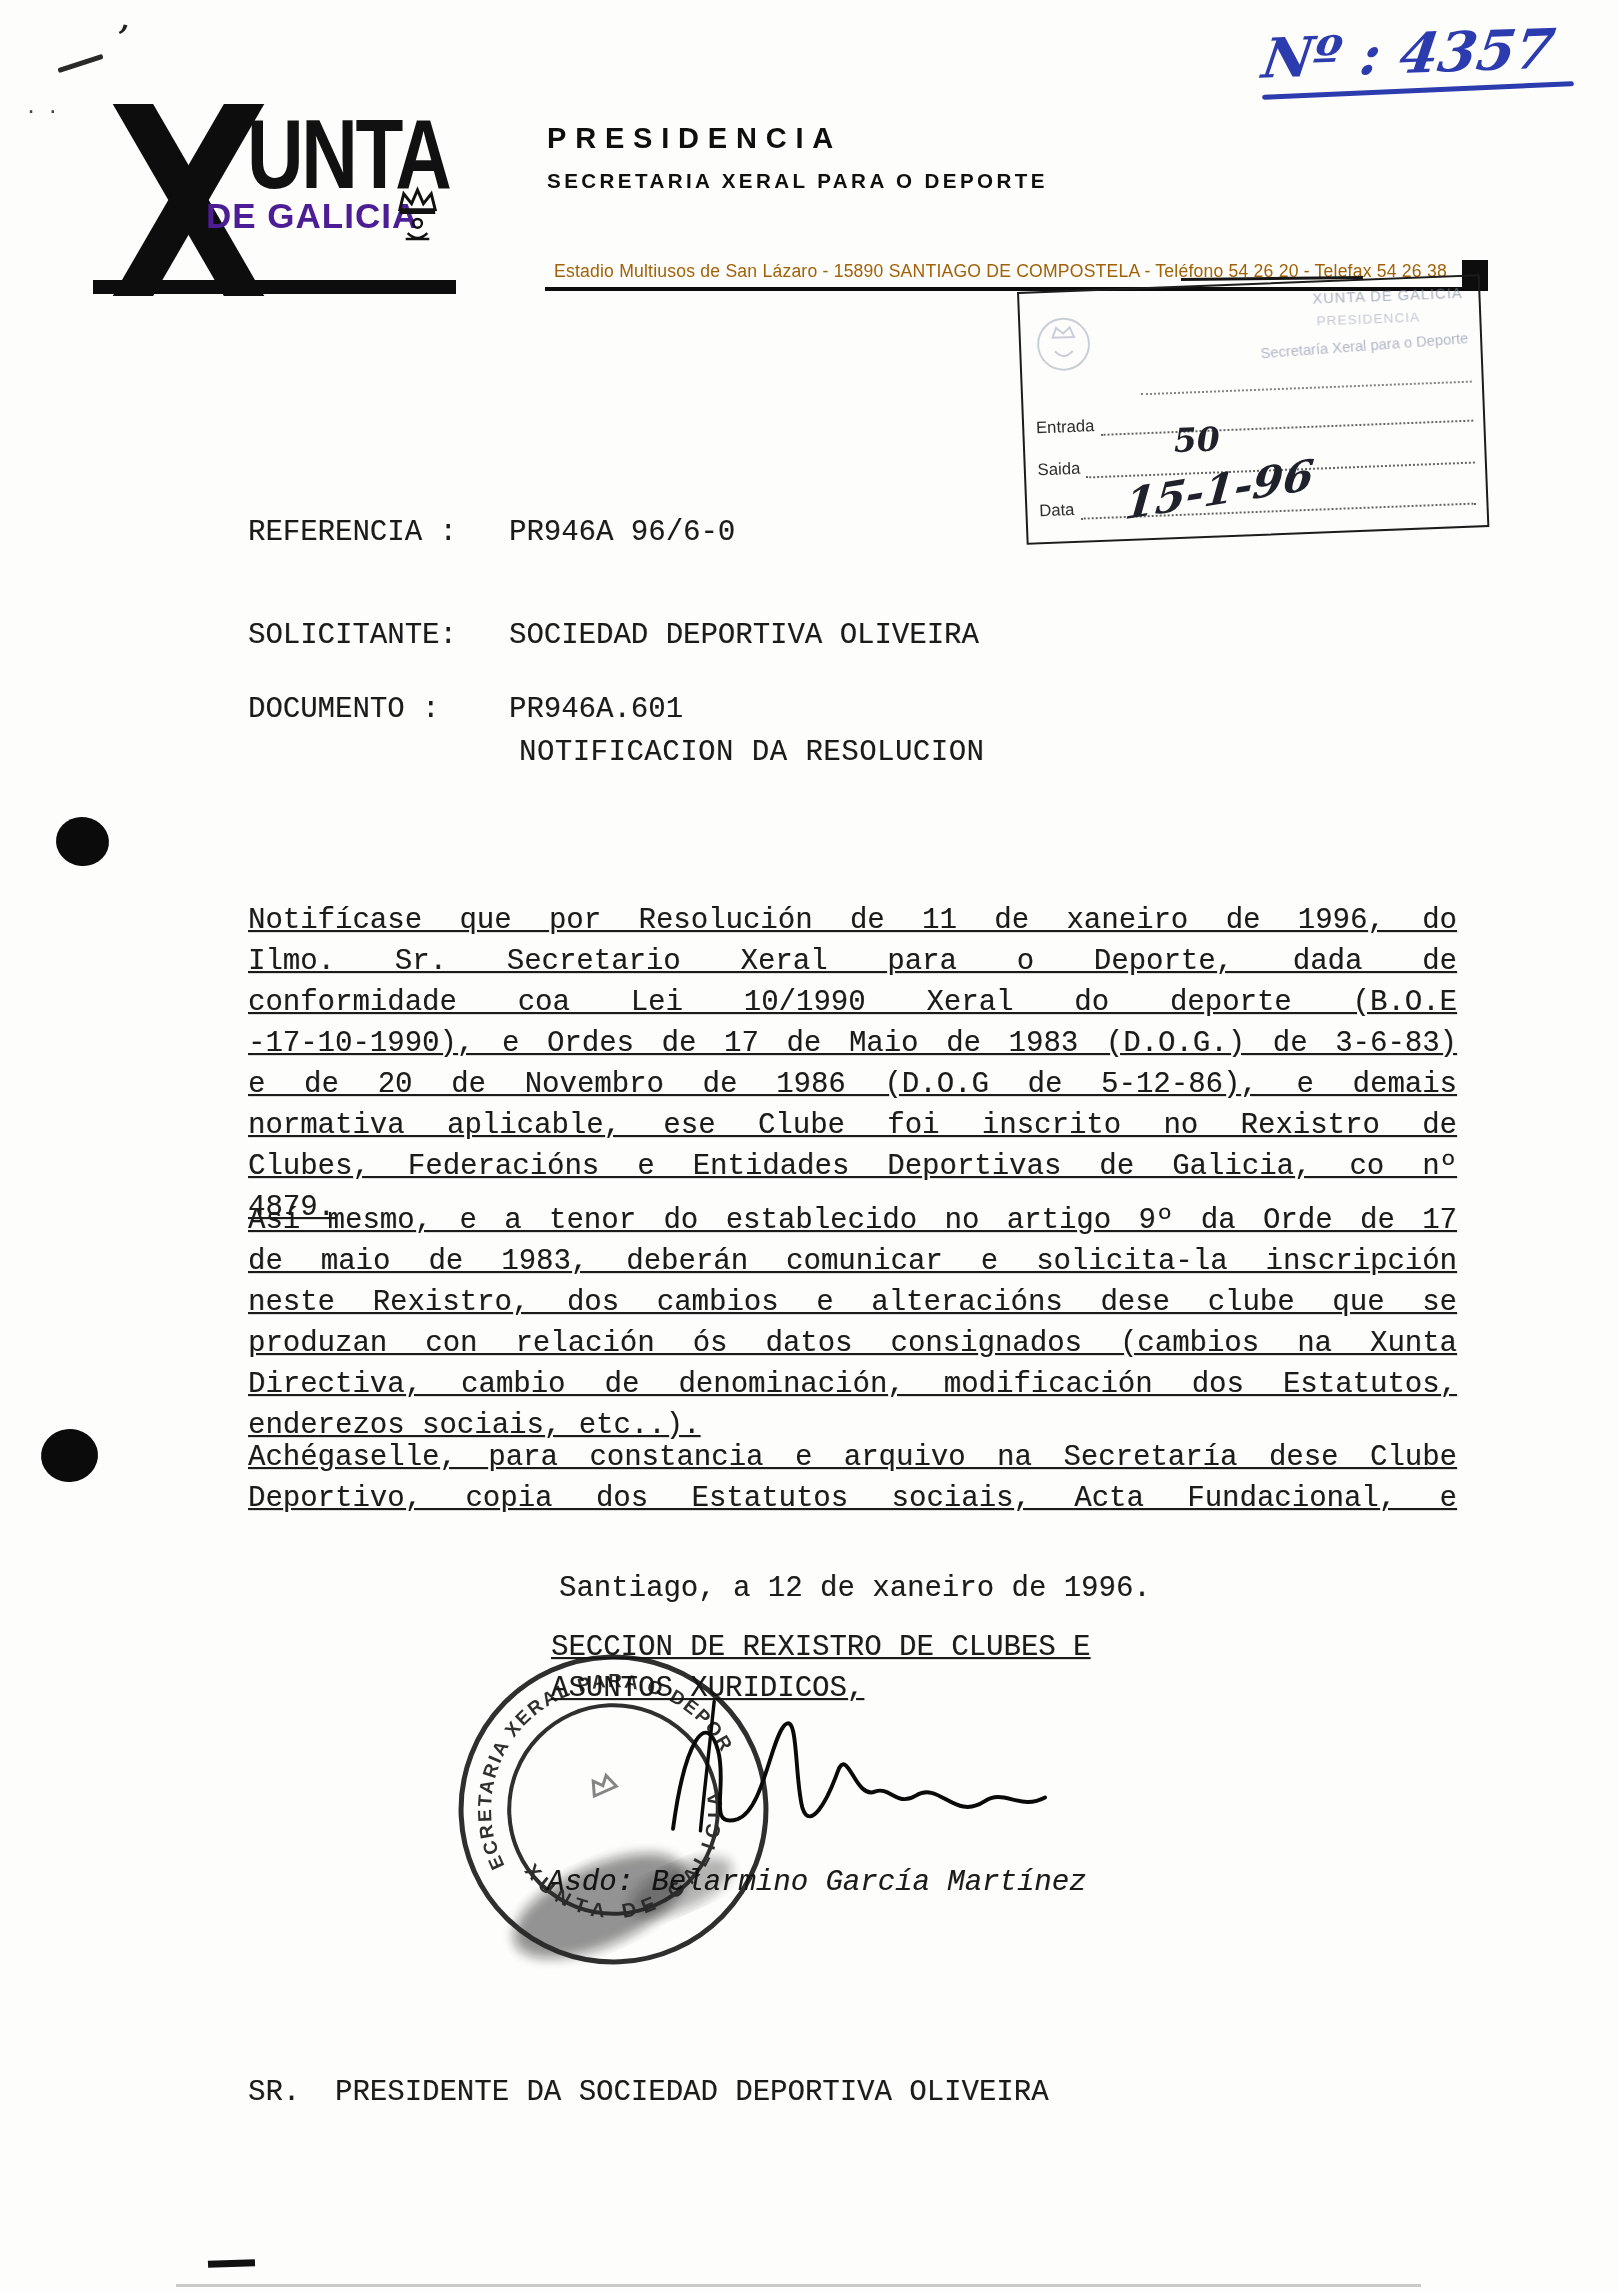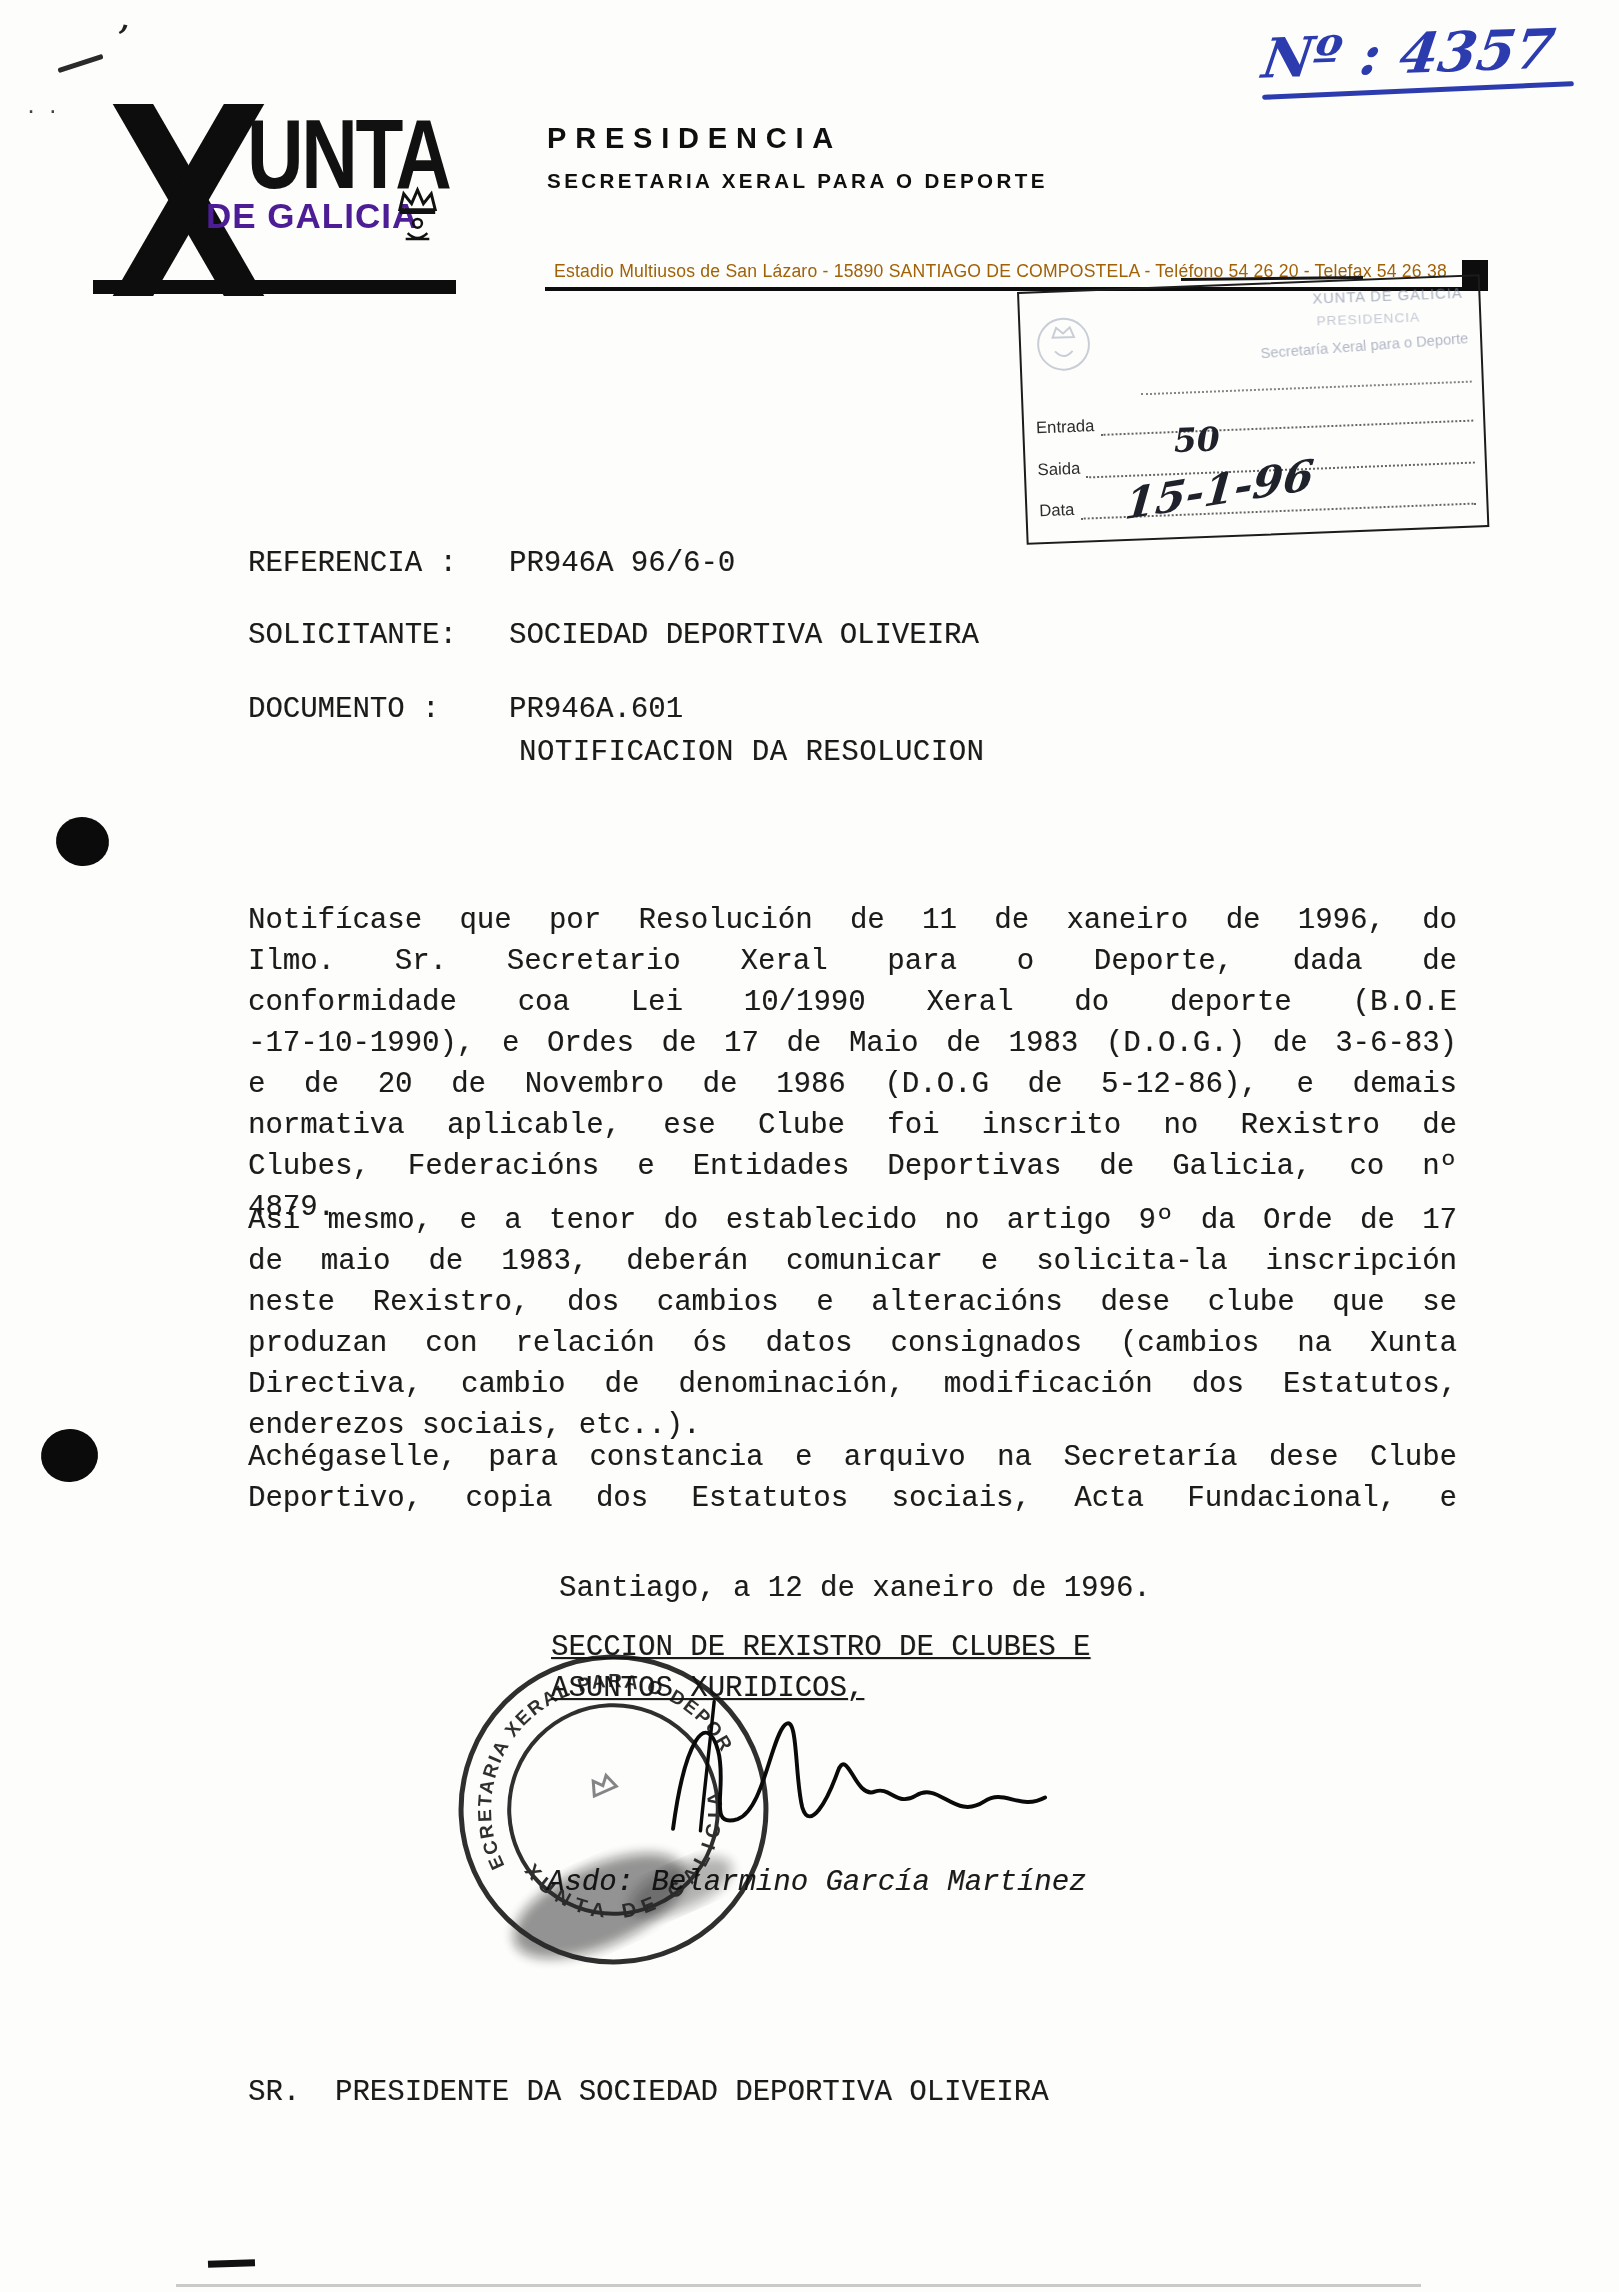--- a/index.html
+++ b/index.html
@@ -10,21 +10,21 @@
     font-family:"Liberation Sans", sans-serif;
   }
   .abs { position:absolute; }
   .mono {
     font-family:"Liberation Mono", monospace;
     font-size:29px; color:#1b1b1b;
     text-shadow:0.4px 0.4px 0.4px rgba(25,25,25,0.38);
   }
   .tline { line-height:41px; text-align:justify; text-align-last:justify; }
   .tline-last { text-align-last:left; }
-  .para { left:248px; width:1209px; }
+  .para { left:248px; width:1209px;text-decoration:underline; }
   .pre { white-space:pre; }
 
   
   .hw {
     font-family:"DejaVu Serif", serif; font-style:italic; font-weight:bold;
     color:#20222b;
   }
   .hw-number {
     left:1264px; top:19.6px; width:333px;
     font-family:"DejaVu Serif", serif; font-style:italic; font-weight:bold;
@@ -153,21 +153,21 @@
     </div>
     <div class="rs-field" style="top:208px;">
       <span class="rs-label">Data</span>
       <span class="rs-dots"></span>
     </div>
 
     <div class="rs-hw50 hw">50</div>
     <div class="rs-hwdate hw">15-1-96</div>
   </div>
 
-  <div class="abs mono ref-row" style="top:547px;font-family:Liberation Mono, monospace;">
+  <div class="abs mono ref-row" style="top:516px;font-family:Liberation Mono, monospace;">
     <span class="ref-label">REFERENCIA :</span>
     <span>PR946A 96/6-0</span>
   </div>
   <div class="abs mono ref-row" style="top:619px;align-items:center;">
     <span class="ref-label">SOLICITANTE:</span>
     <span>SOCIEDAD DEPORTIVA OLIVEIRA</span>
   </div>
   <div class="abs mono ref-row" style="top:693px;">
     <span class="ref-label">DOCUMENTO :</span>
     <span>PR946A.601</span>

